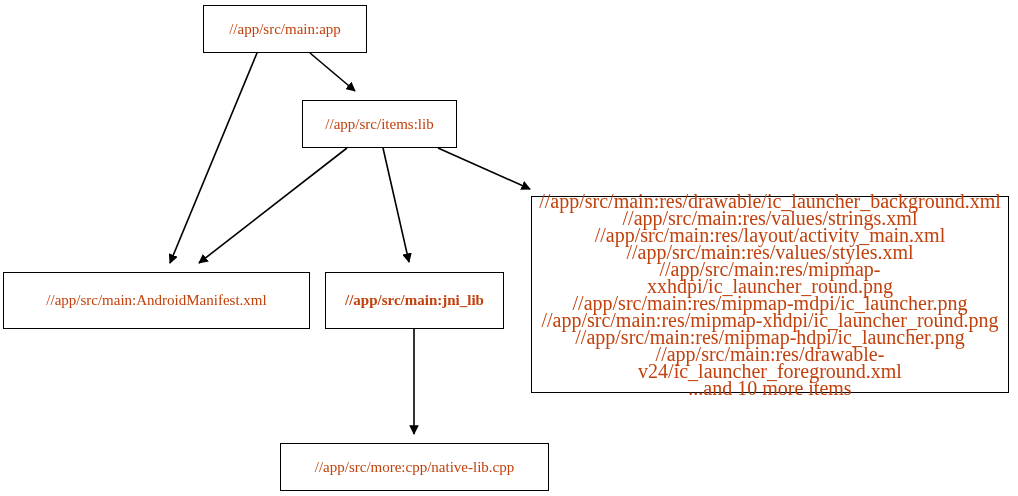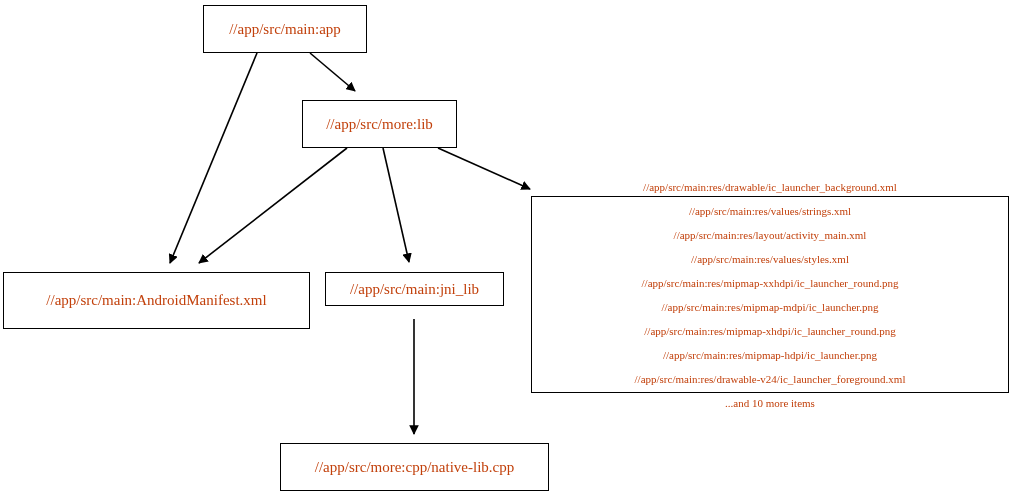--- a/index.html
+++ b/index.html
@@ -38,34 +38,34 @@
     line-height: 1.0;
     white-space: nowrap;
   }
   .node-label {
     display: block;
     width: 100%;
     text-align: center;
   }
   .node-multiline {
     white-space: normal;
-    font-size: 11px;
-    line-height: 24px;
+    font-size: 20px;
+    line-height: 17px;
     padding: 8px 6px;
     align-items: center;
   }
   .node-multiline .node-label {
     white-space: pre-line;
   }
 
   
   #node-app        { left: 203px; top: 5px;   width: 164px; height: 48px; }
   #node-lib        { left: 302px; top: 100px; width: 155px; height: 48px; }
   #node-manifest   { left: 3px;   top: 272px; width: 307px; height: 57px; }
-  #node-jnilib     { left: 325px; top: 272px; width: 179px; height: 34px; }
+  #node-jnilib     { left: 325px; top: 272px; width: 179px; height: 57px; font-weight: bold; }
   #node-res        { left: 531px; top: 196px; width: 478px; height: 197px; }
   #node-nativelib  { left: 280px; top: 443px; width: 269px; height: 48px; }
 </style>
 </head>
 <body>
 
 <div id="graph-root">
 
   <svg id="edge-layer" width="1018" height="496" viewBox="0 0 1018 496" xmlns="http://www.w3.org/2000/svg">
     <defs>
@@ -97,21 +97,21 @@
     <g>
       <path d="M 414 319 L 414 434" fill="none" stroke="#000000" stroke-width="1.6" marker-end="url(#arrow)"></path>
     </g>
   </svg>
 
   <div class="node" id="node-app">
     <span class="node-label">//app/src/main:app</span>
   </div>
 
   <div class="node" id="node-lib">
-    <span class="node-label">//app/src/more:lib</span>
+    <span class="node-label">//app/src/items:lib</span>
   </div>
 
   <div class="node" id="node-manifest">
     <span class="node-label">//app/src/main:AndroidManifest.xml</span>
   </div>
 
   <div class="node" id="node-jnilib">
     <span class="node-label">//app/src/main:jni_lib</span>
   </div>
 

